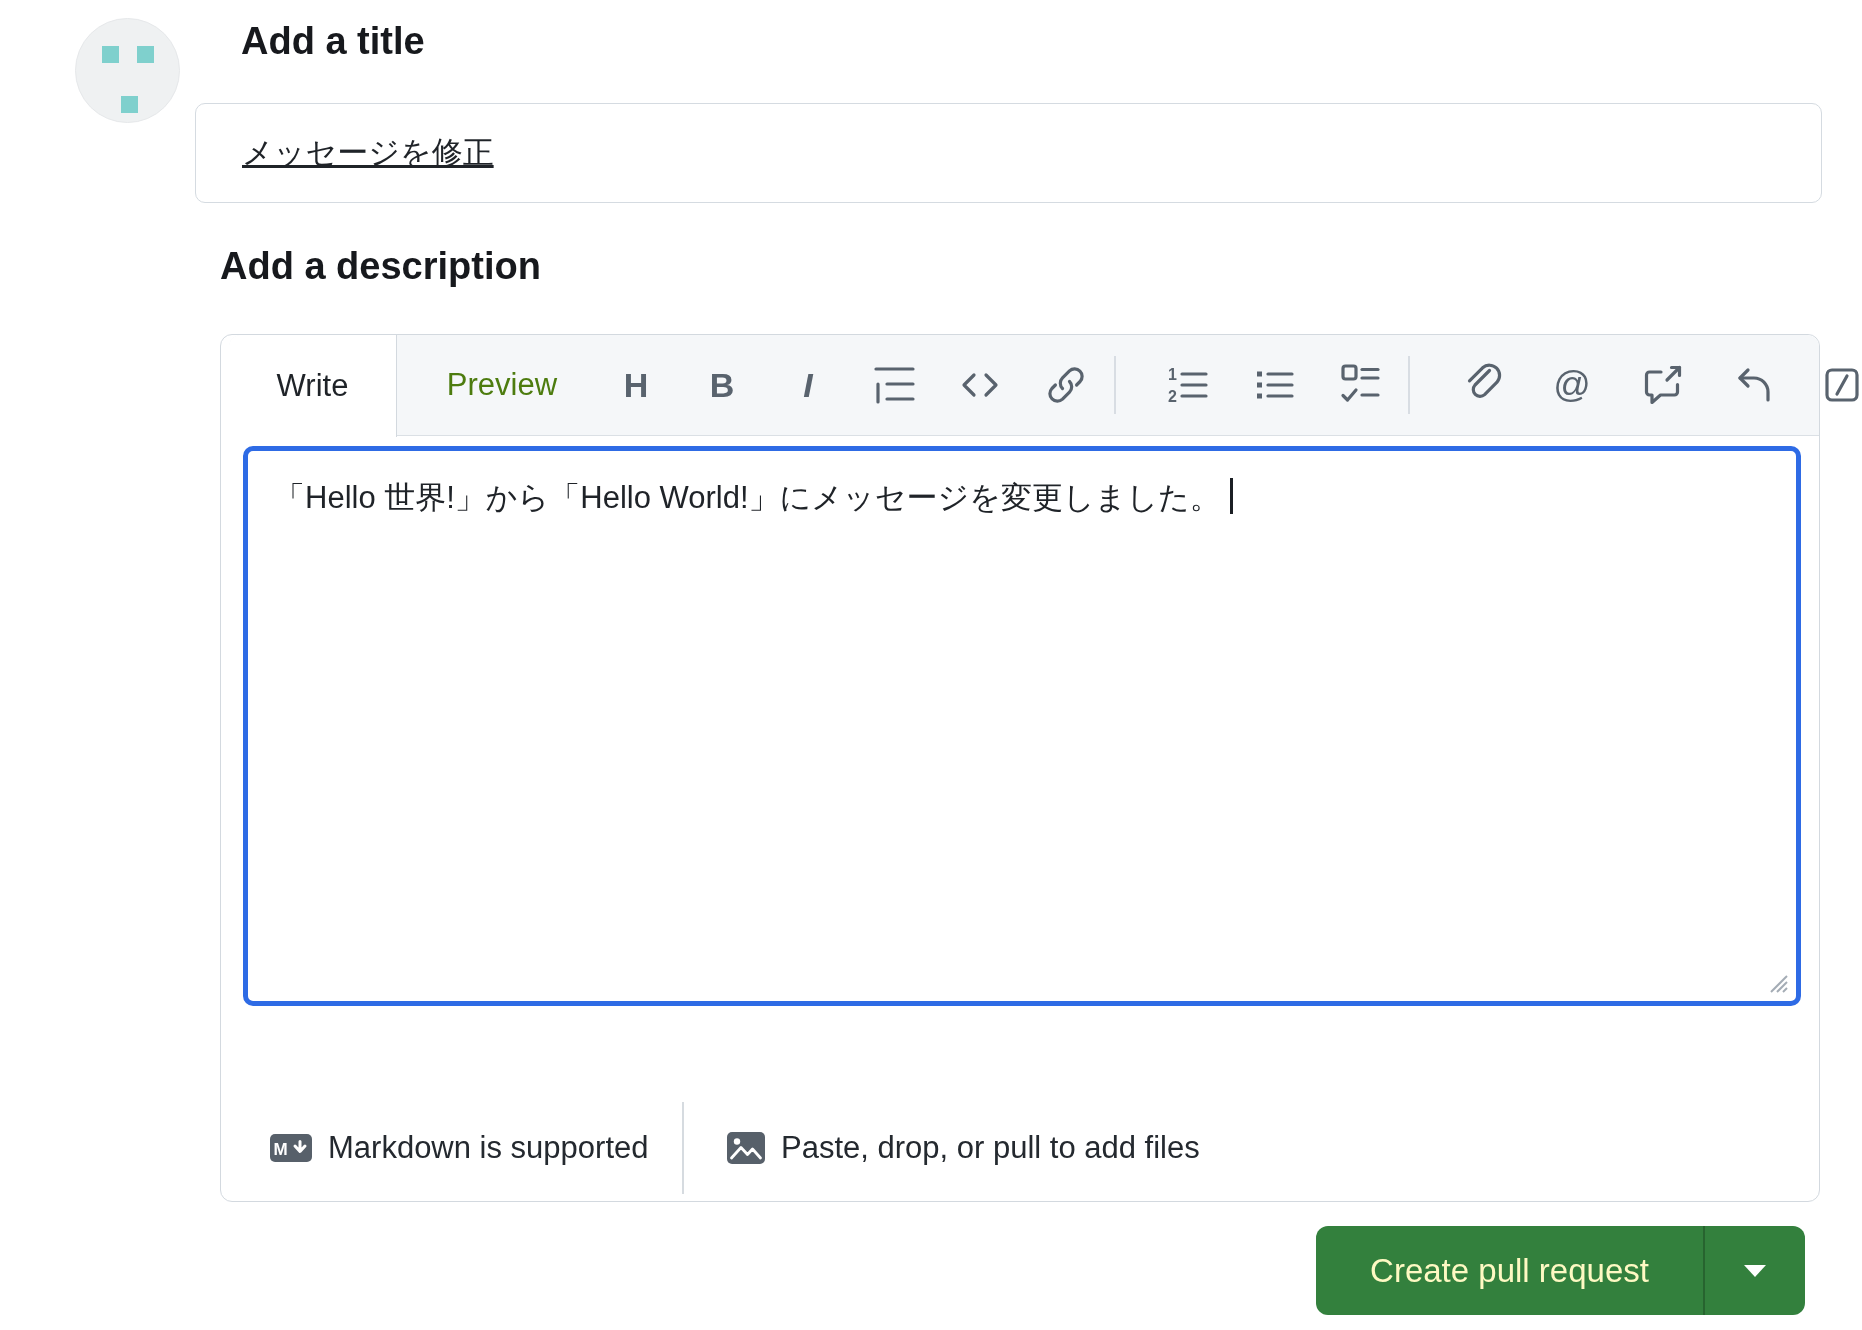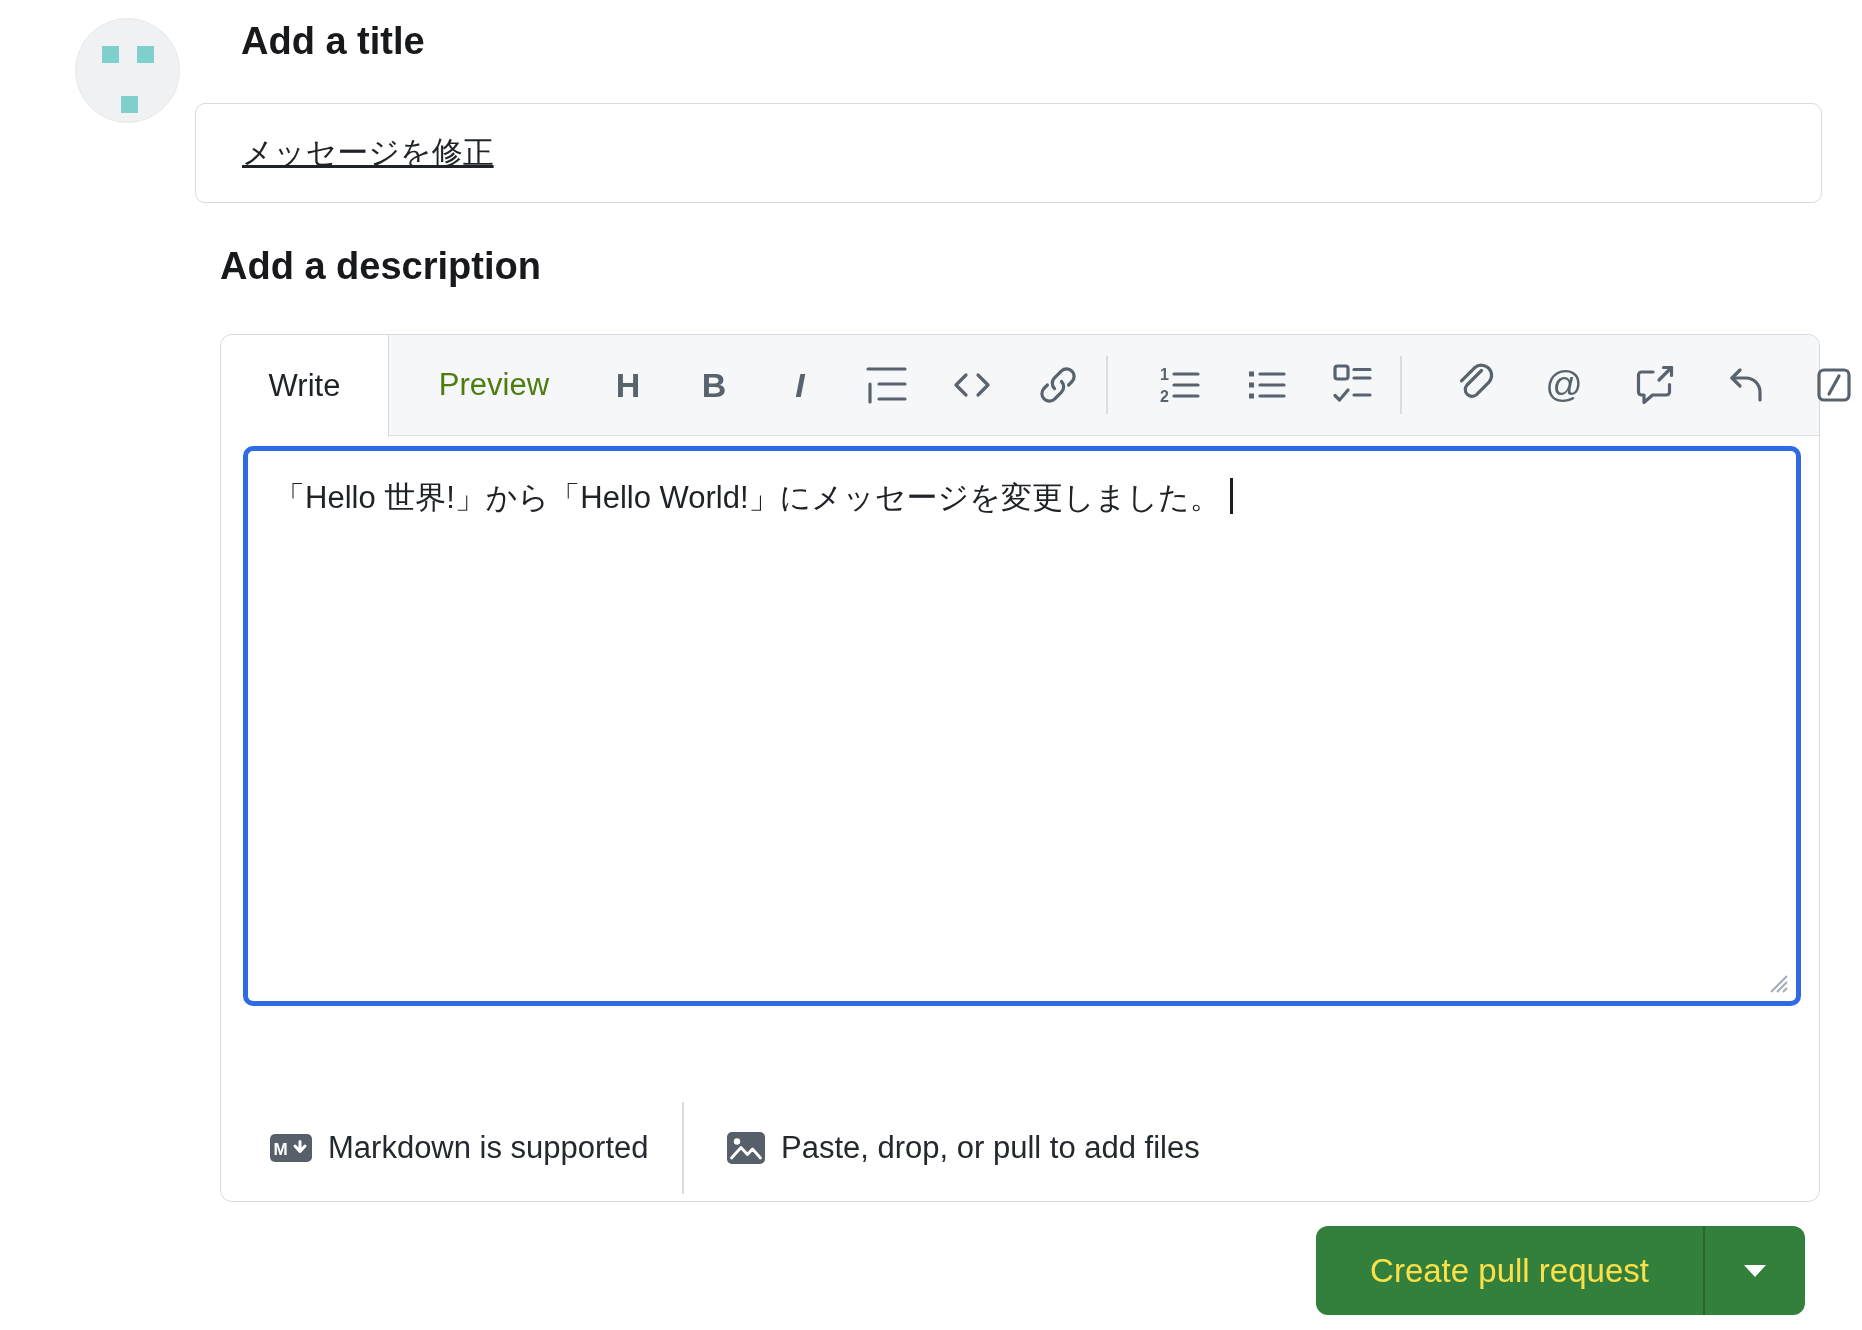--- a/index.html
+++ b/index.html
@@ -20,21 +20,21 @@
   #desc-label{left:220px;top:243px;}
 
   #title-input{left:195px;top:103px;width:1627px;height:100px;box-sizing:border-box;
     border:1.5px solid #d5dbe1;border-radius:10px;padding:0 46px;font-size:31px;
     color:#1f2328;font-family:inherit;outline:none;background:#fff;text-decoration:underline;}
 
   
   .editor{left:220px;top:334px;width:1600px;height:868px;box-sizing:border-box;
     border:1px solid #d3d9df;border-radius:12px;background:#ffffff;}
 
-  .tabnav{position:absolute;left:0;top:0;right:0;height:100px;background:#f5f7f9;
+  .tabnav{position:absolute;left:8px;top:0;right:0;height:100px;background:#f5f7f9;
     border-bottom:1px solid #dbe0e5;border-radius:12px 12px 0 0;}
   .tab{position:absolute;top:0;height:100px;display:flex;align-items:center;justify-content:center;
     font-size:31px;background:transparent;border:none;cursor:pointer;font-family:inherit;}
   .tab-write{left:0;width:168px;height:102px;background:#ffffff;border-right:1px solid #d3d9df;
     border-top-left-radius:12px;color:#1f2328;z-index:2;}
   .tab-preview{left:168px;width:210px;color:#4d7c0f;}
 
   .toolbar{position:absolute;left:378px;top:0;height:100px;display:flex;align-items:center;}
   .tbtn{width:48px;height:48px;margin-left:38px;display:flex;align-items:center;justify-content:center;
     background:transparent;border:none;padding:0;cursor:pointer;color:#59636e;font-family:inherit;}
@@ -61,21 +61,21 @@
     background:transparent;border:none;padding:0;cursor:pointer;font-family:inherit;
     font-size:31px;color:#24292f;}
   .fi-md{left:48px;}
   .fi-paste{left:505px;}
   .fdiv{position:absolute;left:461px;top:9px;width:2px;height:92px;background:#d6dbe0;}
 
   
   .cta{left:1316px;top:1226px;width:489px;height:89px;border-radius:12px;background:#33803d;
     display:flex;overflow:hidden;}
   .cta-main{flex:1;display:flex;align-items:center;justify-content:center;background:transparent;
-    border:none;cursor:pointer;font-family:inherit;font-size:33px;color:#fde047;}
+    border:none;cursor:pointer;font-family:inherit;font-size:33px;color:#fef9c3;}
   .cta-sep{width:2px;background:rgba(0,0,0,0.22);}
   .cta-drop{width:100px;display:flex;align-items:center;justify-content:center;background:transparent;
     border:none;cursor:pointer;}
   .cta-caret{width:0;height:0;border-left:11px solid transparent;border-right:11px solid transparent;
     border-top:12px solid #ffffff;}
 </style>
 </head>
 <body>
 
 <div class="abs avatar">

